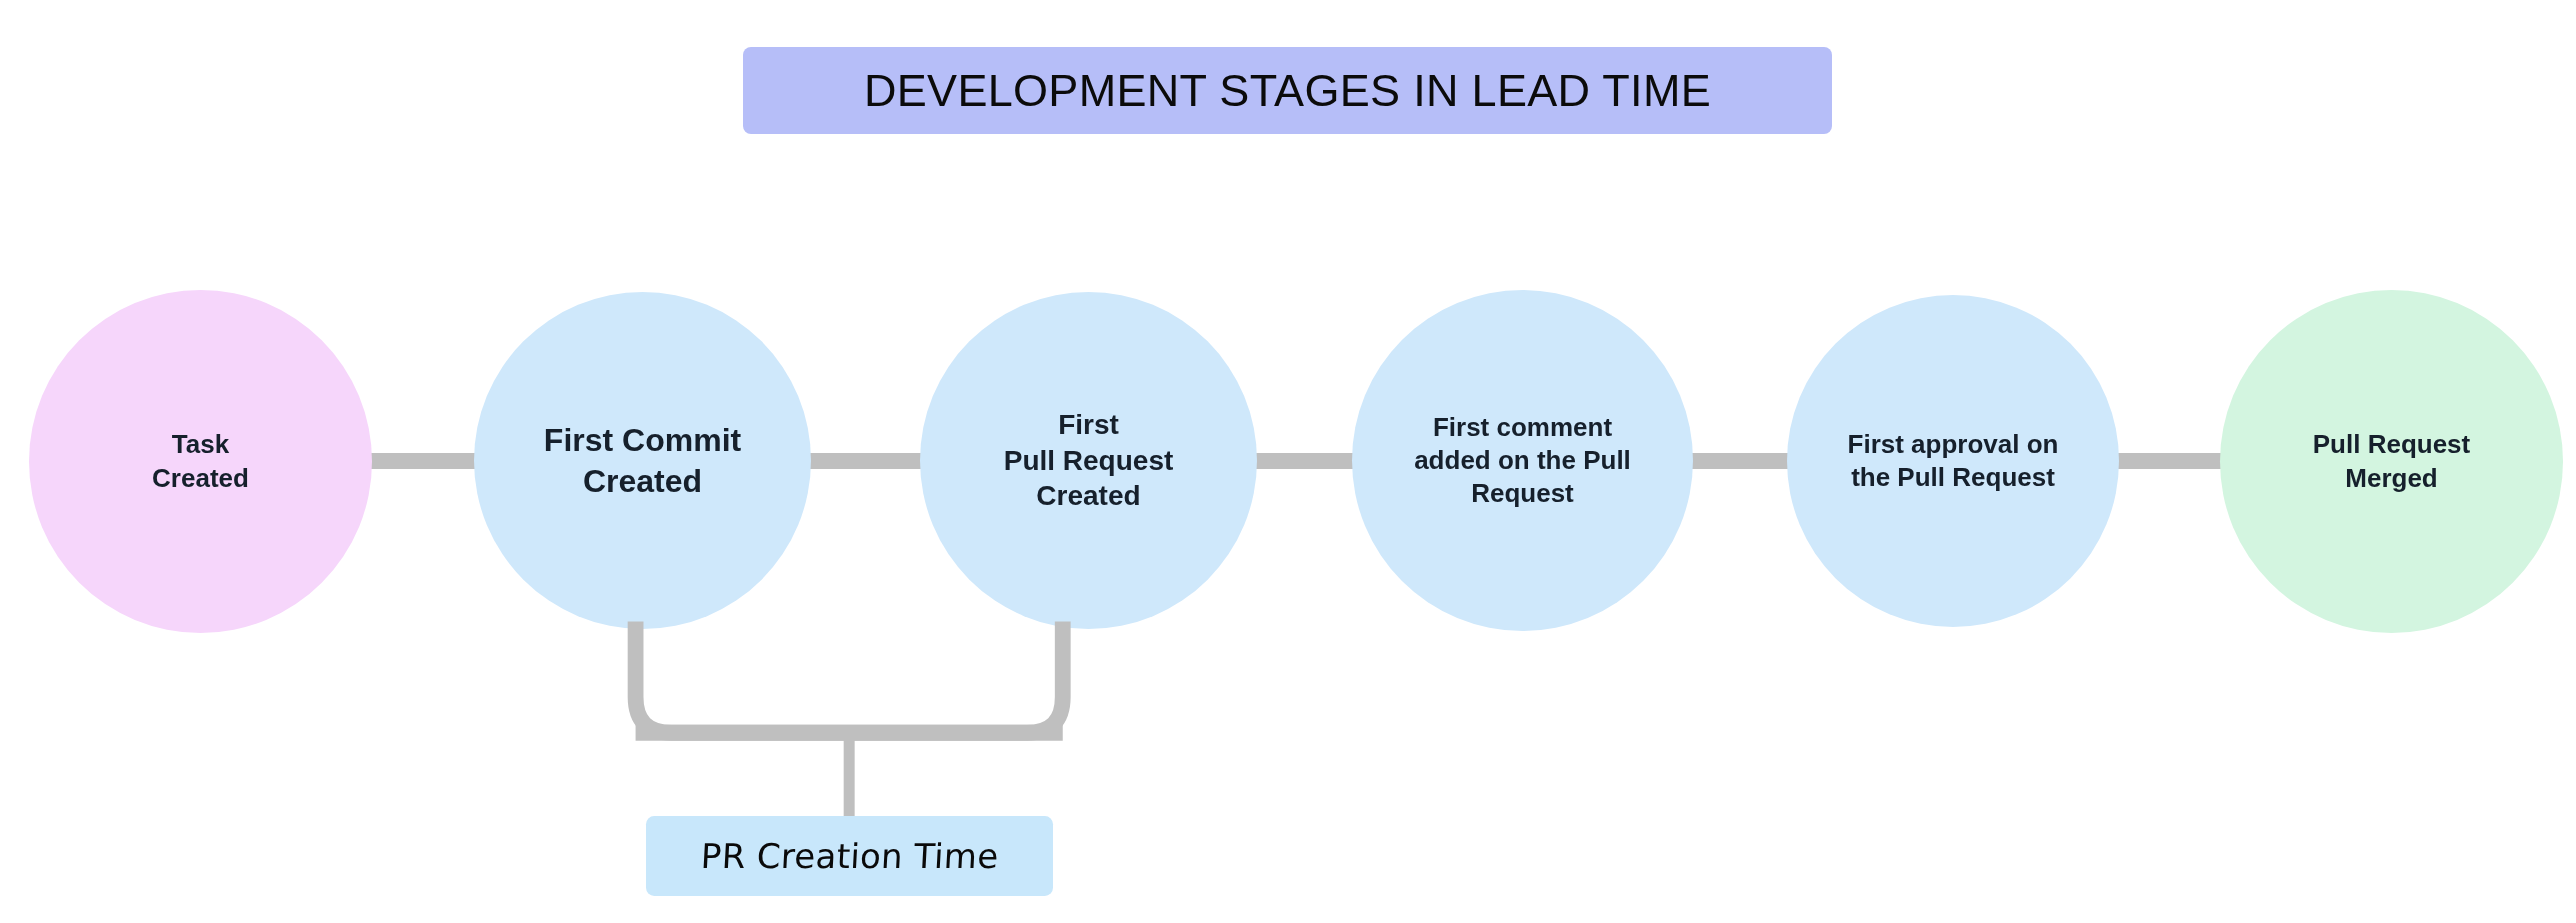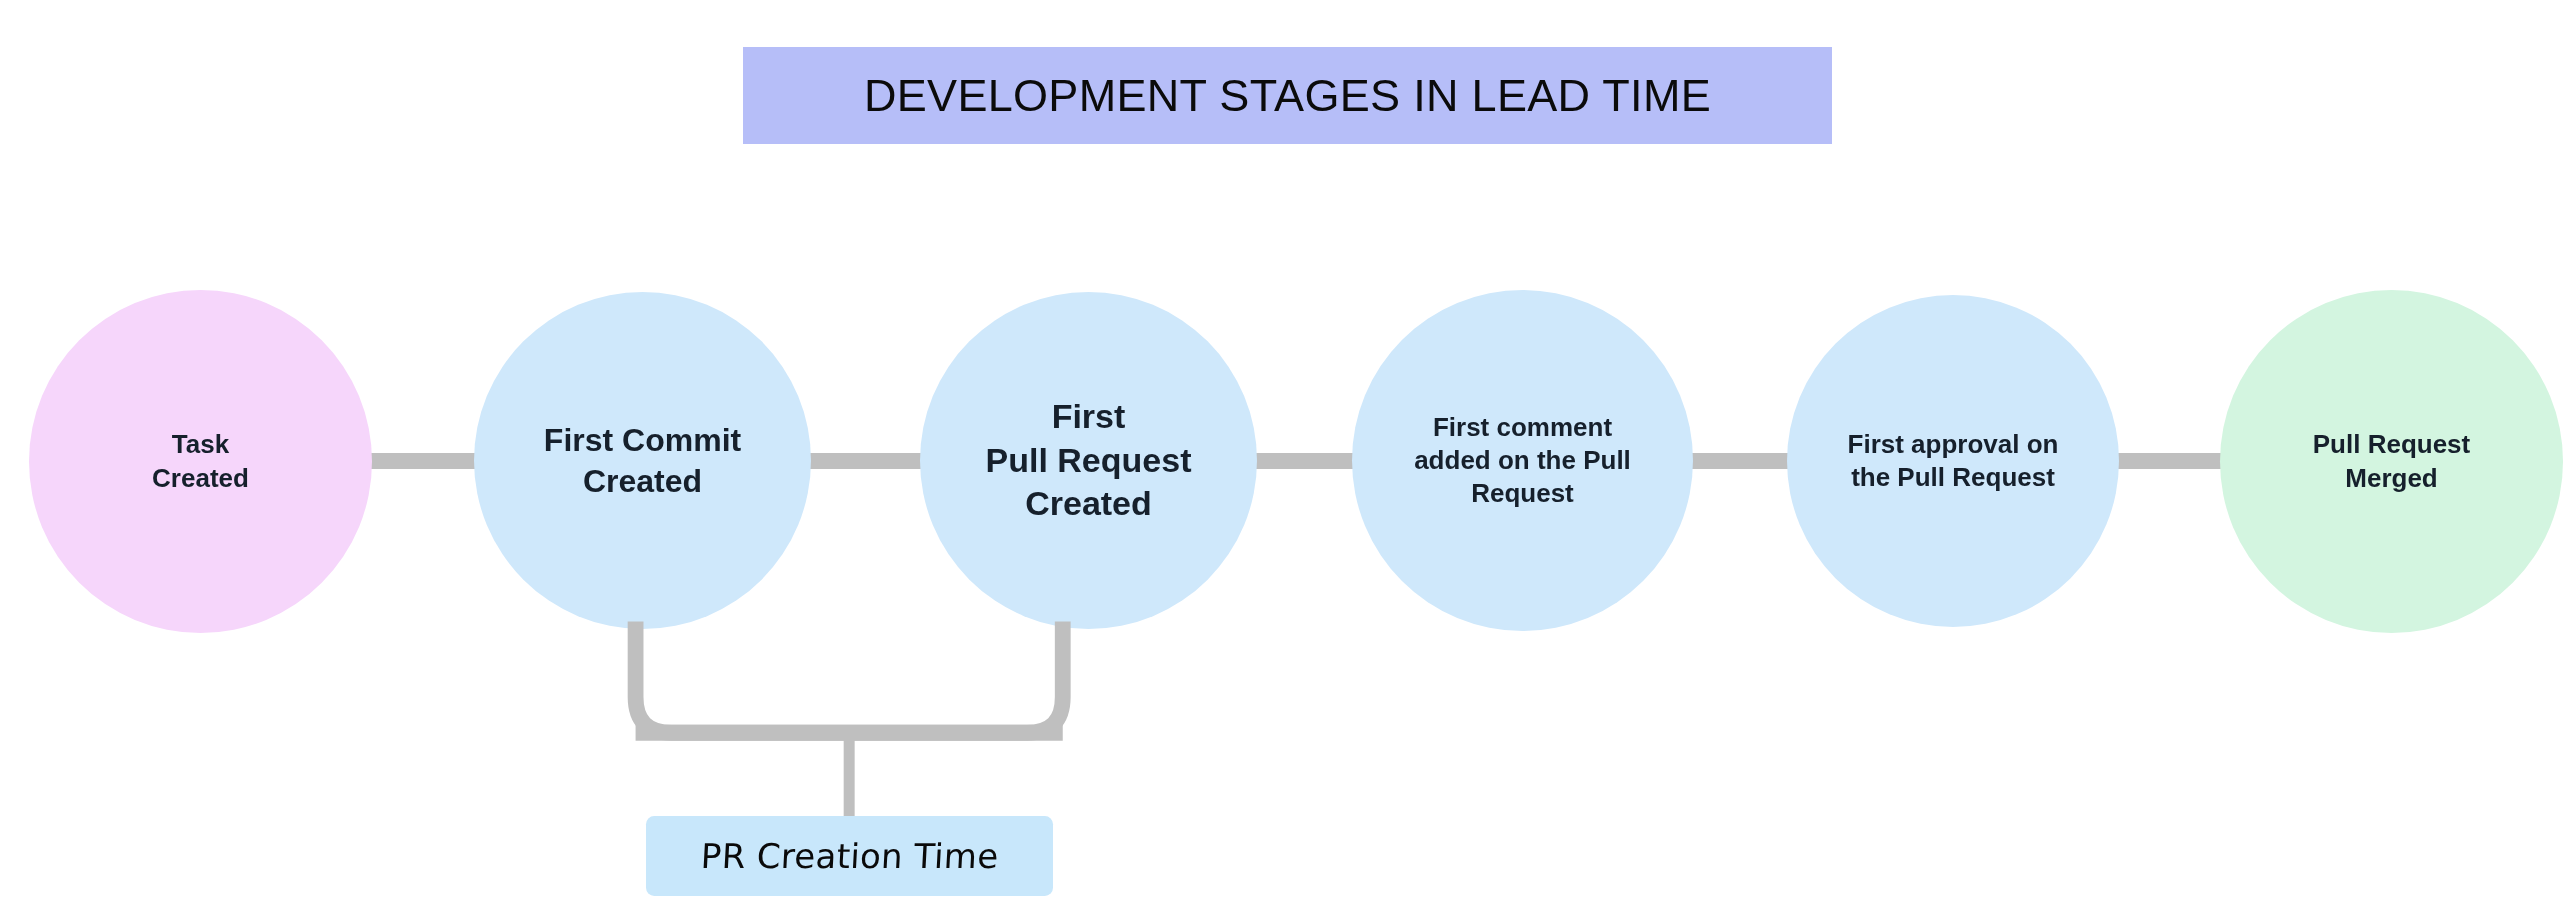--- a/index.html
+++ b/index.html
@@ -21,23 +21,23 @@
     height: 923px;
     background: #ffffff;
   }
 
   
   .title-banner {
     position: absolute;
     left: 743px;
     top: 47px;
     width: 1089px;
-    height: 97px;
+    height: 87px;
     background: #B6BEF8;
-    border-radius: 0;
+    border-radius: 8px;
     display: flex;
     align-items: center;
     justify-content: center;
     box-sizing: border-box;
   }
   .title-banner .title-text {
     font-family: "Liberation Sans", sans-serif;
     font-size: 45px;
     font-weight: 400;
     letter-spacing: 0.3px;
@@ -78,21 +78,21 @@
 
   .node-1 { background: #F6D6FB; left: 29px;   top: 290px; width: 343px; height: 343px; }
   .node-2 { background: #CFE8FB; left: 474px;  }
   .node-3 { background: #CFE8FB; left: 920px; }
   .node-4 { background: #CFE8FB; left: 1352px; top: 290px; width: 341px; height: 341px; }
   .node-5 { background: #CFE8FB; left: 1787px; top: 295px; width: 332px; height: 332px; }
   .node-6 { background: #D3F5E0; left: 2220px; top: 290px; width: 343px; height: 343px; }
 
   .node-1 .node-label { font-size: 26px; }
   .node-2 .node-label { font-size: 32px; }
-  .node-3 .node-label { font-size: 34px; }
+  .node-3 .node-label { font-size: 28px; }
   .node-4 .node-label { font-size: 26px; }
   .node-5 .node-label { font-size: 26px; }
   .node-6 .node-label { font-size: 26px; }
 
   
   .bracket-svg {
     position: absolute;
     left: 0;
     top: 0;
     width: 2576px;

